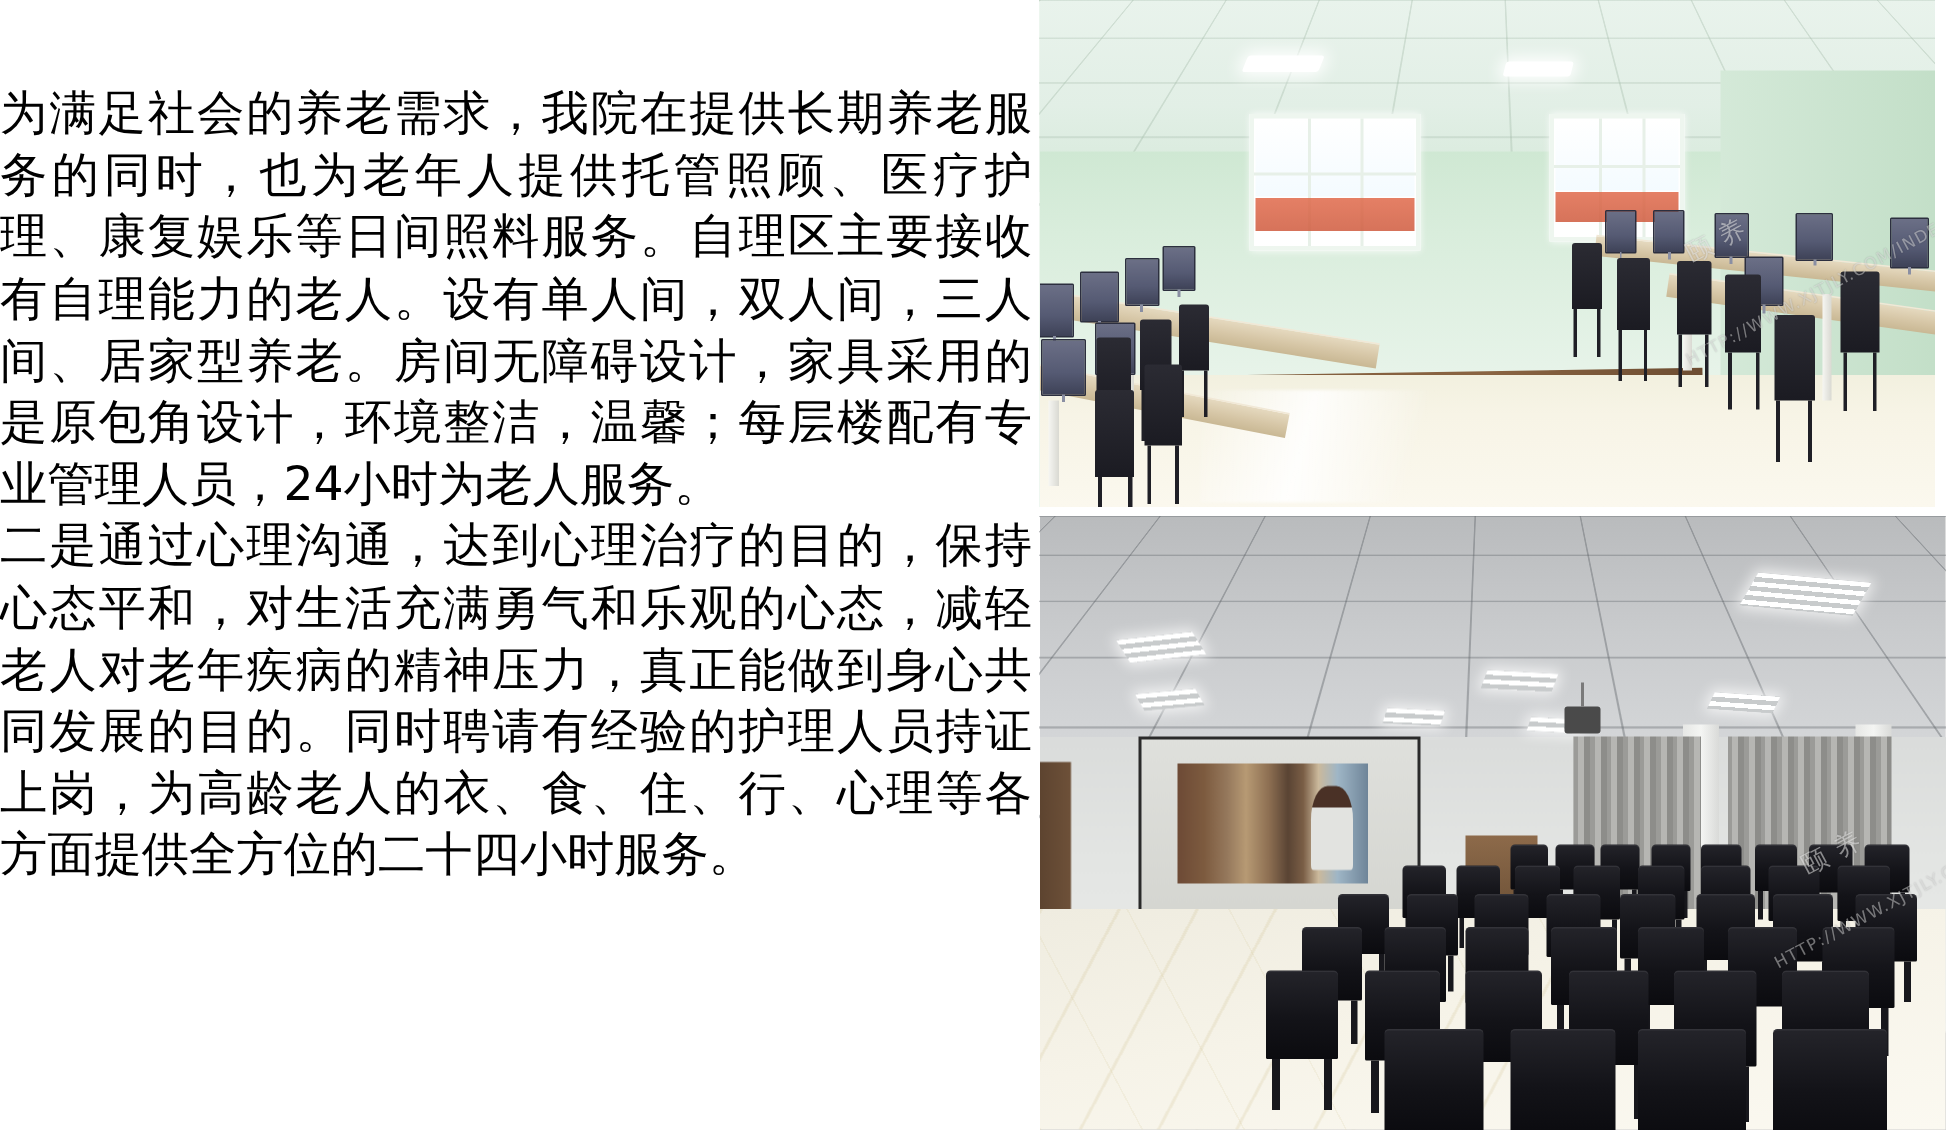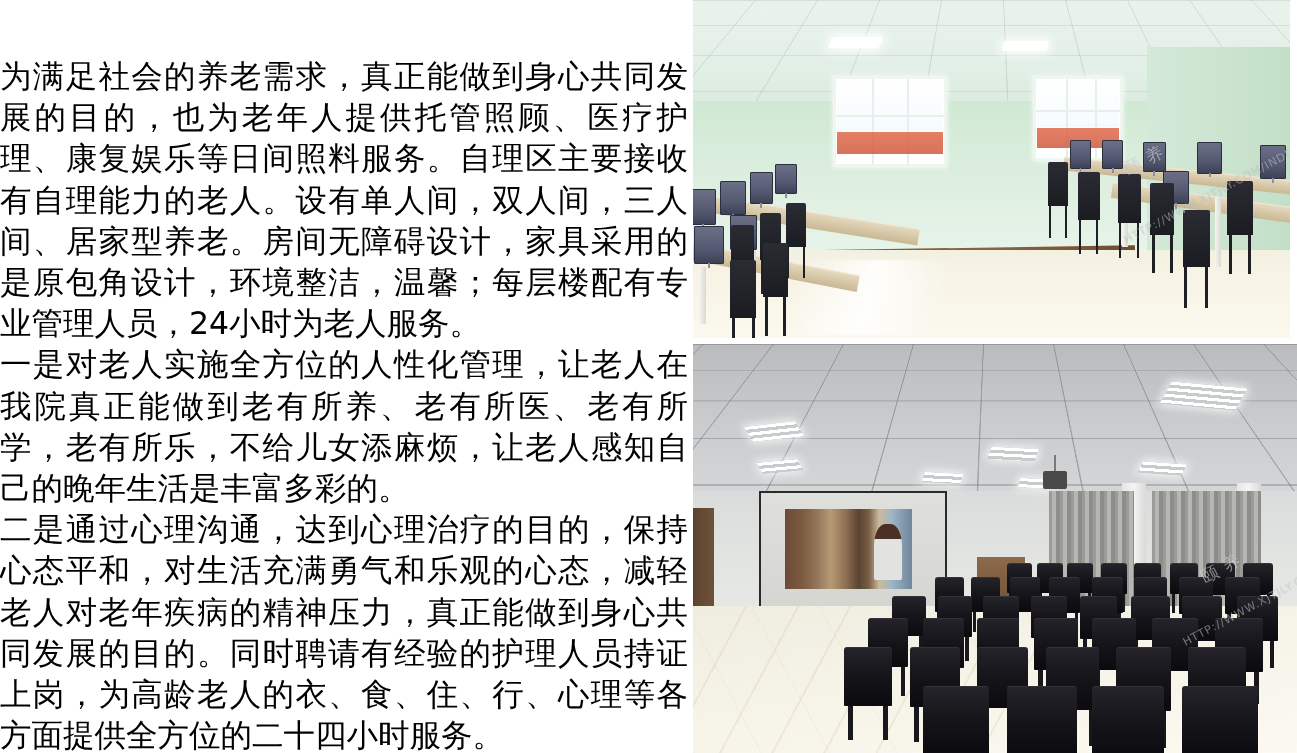--- a/index.html
+++ b/index.html
@@ -260,22 +260,21 @@
 </style>
 </head>
 <body>
 
 <div id="slide">
 
   <div id="text-col">
 
 
     <div id="body-text">
-      <p class="para">为满足社会的养老需求，真正能做到身心共同发展的目的，也为老年人提供托管照顾、医疗护理、康复娱乐等日间照料服务。自理区主要接收有自理能力的老人。设有单人间，双人间，三人间、居家型养老。房间无障碍设计，家具采用的是原包角设计，环境整洁，温馨；每层楼配有专业管理人员，24小时为老人服务。</p>
-      <p class="para">一是对老人实施全方位的人性化管理，让老人在我院真正能做到老有所养、老有所医、老有所学，老有所乐，不给儿女添麻烦，让老人感知自己的晚年生活是丰富多彩的。</p>
+      <p class="para">为满足社会的养老需求，我院在提供长期养老服务的同时，也为老年人提供托管照顾、医疗护理、康复娱乐等日间照料服务。自理区主要接收有自理能力的老人。设有单人间，双人间，三人间、居家型养老。房间无障碍设计，家具采用的是原包角设计，环境整洁，温馨；每层楼配有专业管理人员，24小时为老人服务。</p>
       <p class="para">二是通过心理沟通，达到心理治疗的目的，保持心态平和，对生活充满勇气和乐观的心态，减轻老人对老年疾病的精神压力，真正能做到身心共同发展的目的。同时聘请有经验的护理人员持证上岗，为高龄老人的衣、食、住、行、心理等各方面提供全方位的二十四小时服务。</p>
     </div>
 
   </div>
 
   <div class="photo" id="photo-computer-room">
     <div class="cr-ceiling"></div>
     <div class="cr-grid"></div>
     <div class="cr-wall"></div>
     <div class="cr-wall-right"></div>

